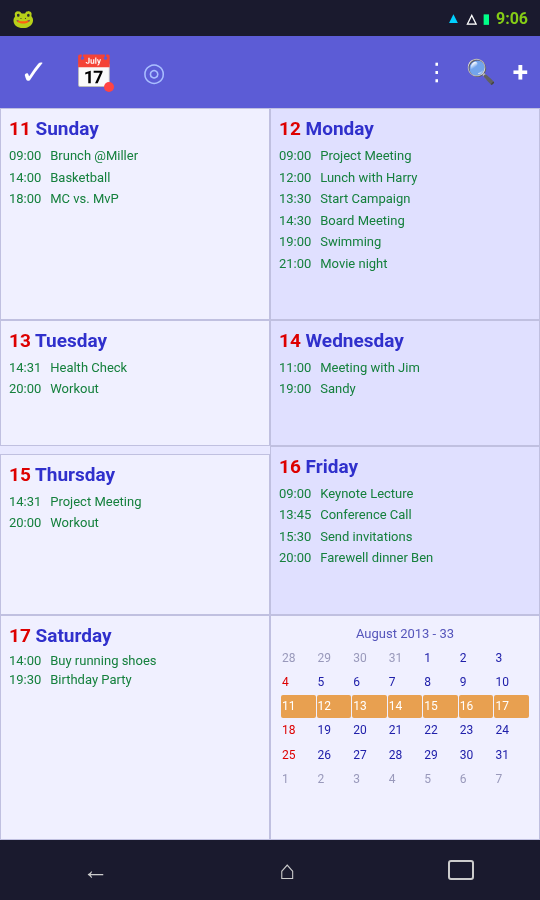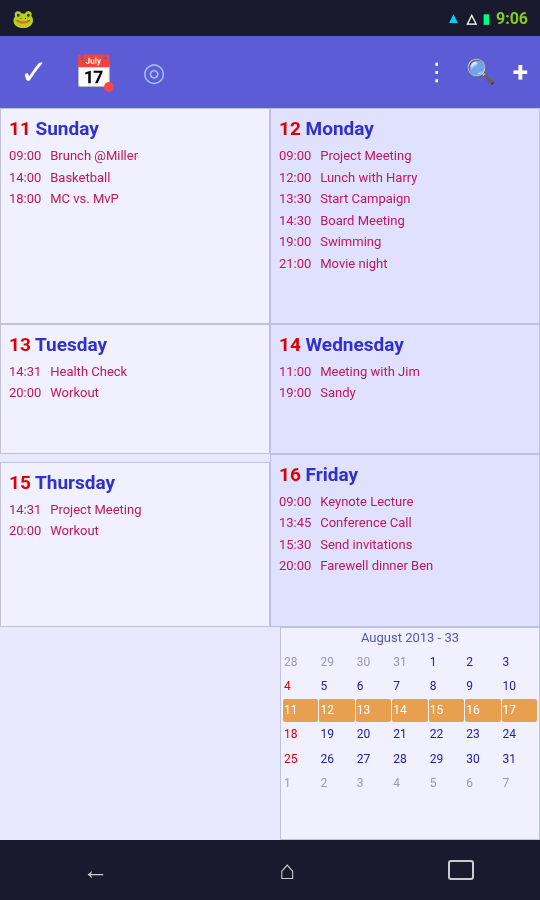--- a/index.html
+++ b/index.html
@@ -107,39 +107,38 @@
       color: #3030cc;
       margin-bottom: 4px;
     }
 
     .day-header .day-num {
       color: #dd0000;
     }
 
     .event-line {
       font-size: 13px;
-      color: #be185d;
+      color: #15803d;
       line-height: 1.5;
       white-space: nowrap;
       overflow: hidden;
       text-overflow: ellipsis;
     }
 
     .event-time {
       display: inline-block;
       min-width: 38px;
       font-size: 13px;
     }
 
     
     .mini-calendar {
       background: #f0f0ff;
       border: 1px solid #c0c0e0;
-      padding: 2px;
-      margin-left: 10px;
+      padding: 10px;
     }
 
     .mini-calendar-header {
       text-align: center;
       color: #5555bb;
       font-size: 13px;
       margin-bottom: 6px;
     }
 
     .mini-cal-grid {
@@ -277,20 +276,27 @@
   <div class="day-cell highlighted" style="grid-row:3; grid-column:2;">
     <div class="day-header">
       <span class="day-num">16</span> Friday
     </div>
     <div class="event-line"><span class="event-time">09:00</span> Keynote Lecture</div>
     <div class="event-line"><span class="event-time">13:45</span> Conference Call</div>
     <div class="event-line"><span class="event-time">15:30</span> Send invitations</div>
     <div class="event-line"><span class="event-time">20:00</span> Farewell dinner Ben</div>
   </div>
 
+  <div class="saturday-cell" style="grid-row:4; grid-column:1;">
+    <div class="day-header">
+      <span class="day-num">17</span> Saturday
+    </div>
+    <div class="event-line"><span class="event-time">14:00</span> Buy running shoes</div>
+    <div class="event-line"><span class="event-time">19:30</span> Birthday Party</div>
+  </div>
 
   <div class="mini-calendar" style="grid-row:4; grid-column:2;">
     <div class="mini-calendar-header">August 2013  -  33</div>
     <div class="mini-cal-grid">
 
       <div class="mini-cal-cell muted">28</div>
       <div class="mini-cal-cell muted">29</div>
       <div class="mini-cal-cell muted">30</div>
       <div class="mini-cal-cell muted">31</div>
       <div class="mini-cal-cell">1</div>

